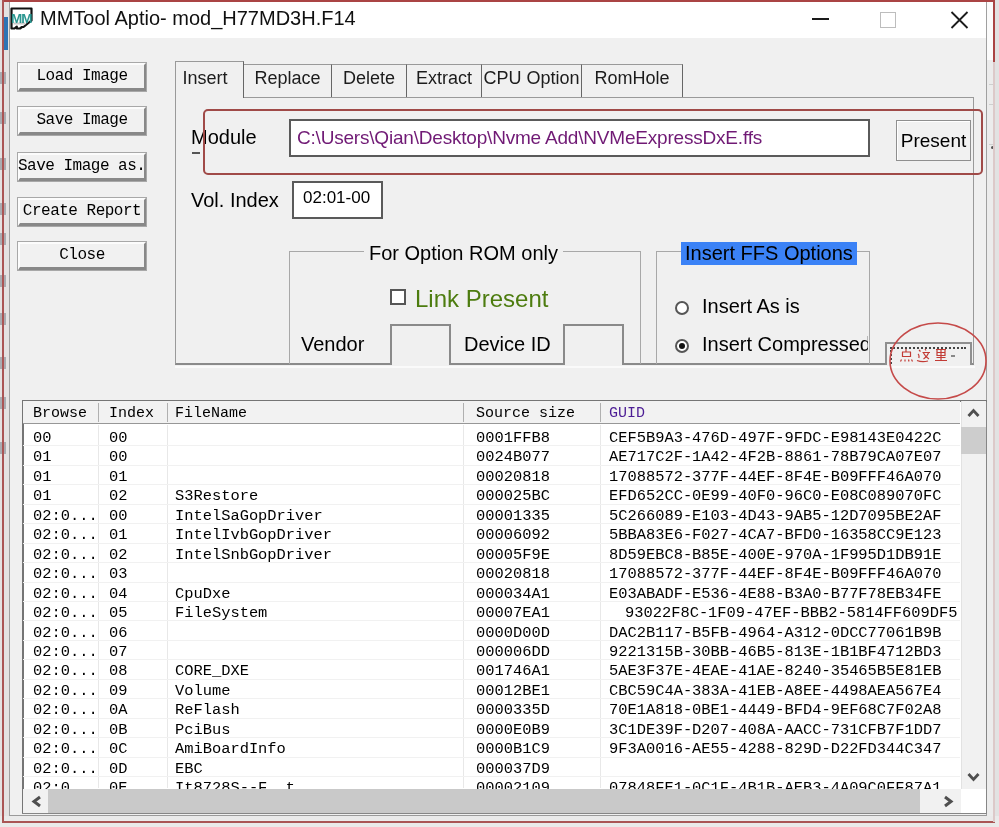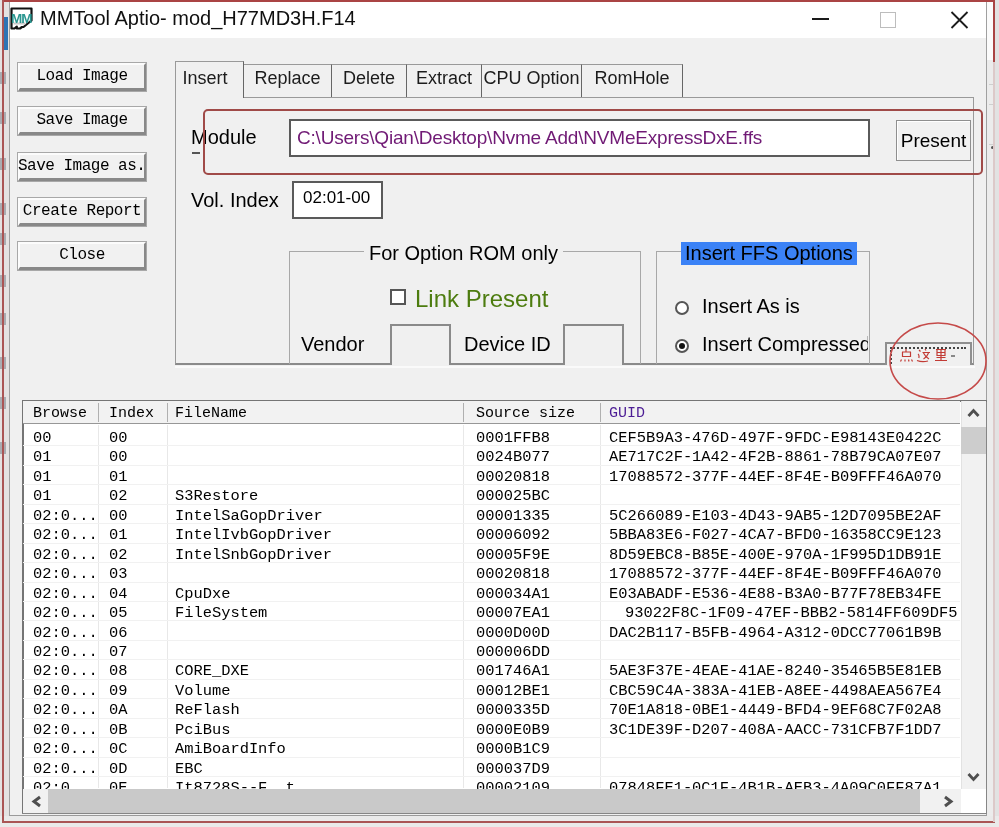--- a/index.html
+++ b/index.html
@@ -168,20 +168,21 @@
       <span class="abs" style="left:86px;top:2px;">01</span>
       <span class="abs" style="left:152px;top:2px;"></span>
       <span class="abs" style="left:453px;top:2px;">00020818</span>
       <span class="abs" style="left:586px;top:2px;">17088572-377F-44EF-8F4E-B09FFF46A070</span>
     </div>
     <div class="abs" style="left:0;top:58.349999999999994px;width:937px;height:19.45px;border-bottom:1px solid #f1f1f1;">
       <span class="abs" style="left:10px;top:2px;">01</span>
       <span class="abs" style="left:86px;top:2px;">02</span>
       <span class="abs" style="left:152px;top:2px;">S3Restore</span>
       <span class="abs" style="left:453px;top:2px;">000025BC</span>
+      <span class="abs" style="left:586px;top:2px;">EFD652CC-0E99-40F0-96C0-E08C089070FC</span>
     </div>
     <div class="abs" style="left:0;top:77.8px;width:937px;height:19.45px;border-bottom:1px solid #f1f1f1;">
       <span class="abs" style="left:10px;top:2px;">02:0...</span>
       <span class="abs" style="left:86px;top:2px;">00</span>
       <span class="abs" style="left:152px;top:2px;">IntelSaGopDriver</span>
       <span class="abs" style="left:453px;top:2px;">00001335</span>
       <span class="abs" style="left:586px;top:2px;">5C266089-E103-4D43-9AB5-12D7095BE2AF</span>
     </div>
     <div class="abs" style="left:0;top:97.25px;width:937px;height:19.45px;border-bottom:1px solid #f1f1f1;">
       <span class="abs" style="left:10px;top:2px;">02:0...</span>
@@ -223,20 +224,21 @@
       <span class="abs" style="left:86px;top:2px;">06</span>
       <span class="abs" style="left:152px;top:2px;"></span>
       <span class="abs" style="left:453px;top:2px;">0000D00D</span>
       <span class="abs" style="left:586px;top:2px;">DAC2B117-B5FB-4964-A312-0DCC77061B9B</span>
     </div>
     <div class="abs" style="left:0;top:213.95px;width:937px;height:19.45px;border-bottom:1px solid #f1f1f1;">
       <span class="abs" style="left:10px;top:2px;">02:0...</span>
       <span class="abs" style="left:86px;top:2px;">07</span>
       <span class="abs" style="left:152px;top:2px;"></span>
       <span class="abs" style="left:453px;top:2px;">000006DD</span>
+      <span class="abs" style="left:586px;top:2px;">9221315B-30BB-46B5-813E-1B1BF4712BD3</span>
     </div>
     <div class="abs" style="left:0;top:233.39999999999998px;width:937px;height:19.45px;border-bottom:1px solid #f1f1f1;">
       <span class="abs" style="left:10px;top:2px;">02:0...</span>
       <span class="abs" style="left:86px;top:2px;">08</span>
       <span class="abs" style="left:152px;top:2px;">CORE_DXE</span>
       <span class="abs" style="left:453px;top:2px;">001746A1</span>
       <span class="abs" style="left:586px;top:2px;">5AE3F37E-4EAE-41AE-8240-35465B5E81EB</span>
     </div>
     <div class="abs" style="left:0;top:252.85px;width:937px;height:19.45px;border-bottom:1px solid #f1f1f1;">
       <span class="abs" style="left:10px;top:2px;">02:0...</span>
@@ -257,20 +259,21 @@
       <span class="abs" style="left:86px;top:2px;">0B</span>
       <span class="abs" style="left:152px;top:2px;">PciBus</span>
       <span class="abs" style="left:453px;top:2px;">0000E0B9</span>
       <span class="abs" style="left:586px;top:2px;">3C1DE39F-D207-408A-AACC-731CFB7F1DD7</span>
     </div>
     <div class="abs" style="left:0;top:311.2px;width:937px;height:19.45px;border-bottom:1px solid #f1f1f1;">
       <span class="abs" style="left:10px;top:2px;">02:0...</span>
       <span class="abs" style="left:86px;top:2px;">0C</span>
       <span class="abs" style="left:152px;top:2px;">AmiBoardInfo</span>
       <span class="abs" style="left:453px;top:2px;">0000B1C9</span>
+      <span class="abs" style="left:586px;top:2px;">9F3A0016-AE55-4288-829D-D22FD344C347</span>
     </div>
     <div class="abs" style="left:0;top:330.65px;width:937px;height:19.45px;border-bottom:1px solid #f1f1f1;">
       <span class="abs" style="left:10px;top:2px;">02:0...</span>
       <span class="abs" style="left:86px;top:2px;">0D</span>
       <span class="abs" style="left:152px;top:2px;">EBC</span>
       <span class="abs" style="left:453px;top:2px;">000037D9</span>
     </div>
     <div class="abs" style="left:0;top:350.09999999999997px;width:937px;height:19.45px;border-bottom:1px solid #f1f1f1;">
       <span class="abs" style="left:10px;top:2px;">02:0</span>
       <span class="abs" style="left:86px;top:2px;">0E</span>

